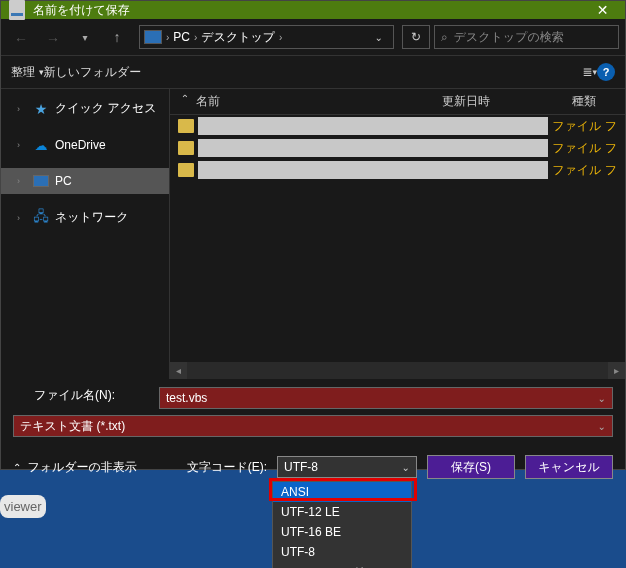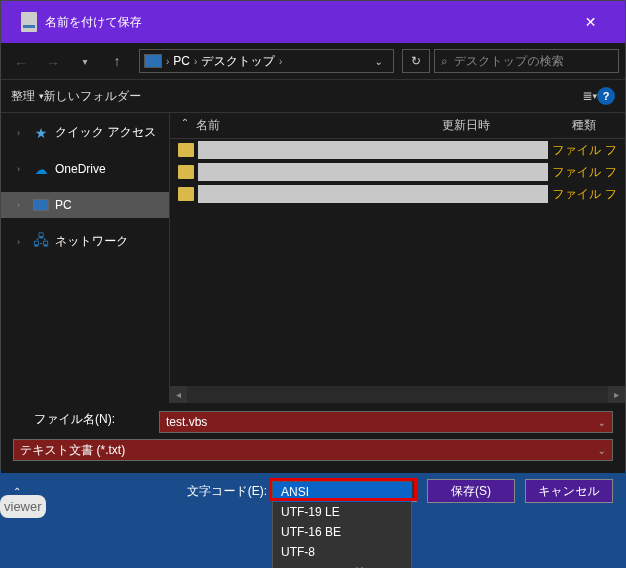--- a/index.html
+++ b/index.html
@@ -1,20 +1,20 @@
 <!DOCTYPE html>
 <html><head>
 <meta charset="utf-8">
 <style>
   * { box-sizing: border-box; margin: 0; padding: 0; font-family: "Segoe UI", "Meiryo", sans-serif; }
   body { background: #1a4c8c; width: 626px; height: 568px; overflow: hidden; position: relative; }
   
   .dialog { position: absolute; top: 0; left: 0; width: 626px; height: 470px; background: #191919; color: #fff; border: 1px solid #444; }
   
-  .titlebar { display: flex; align-items: center; height: 42px; padding: 0 12px; background: #6d28d9; }
+  .titlebar { display: flex; align-items: center; height: 18px; padding: 0 0; background: #4d7c0f; }
   .titlebar .app-icon { width: 16px; height: 20px; margin: 0 8px; background: #ccc; border-radius: 1px; position: relative; }
   .titlebar .app-icon::after { content:""; position:absolute; left:2px; right:2px; top:13px; height:3px; background:#3b78b5; }
   .titlebar .title { flex: 1; font-size: 12px; color: #fff; }
   .titlebar .close { width: 45px; height: 30px; display:flex; align-items:center; justify-content:center; color:#fff; font-size:14px; }
   
   .navbar { display:flex; align-items:center; height: 36px; padding: 0 6px; gap: 4px; }
   .nav-btn { width: 28px; height: 28px; display:flex; align-items:center; justify-content:center; color:#aaa; font-size:14px; }
   .nav-btn.disabled { color:#555; }
   .breadcrumb { flex:1; display:flex; align-items:center; height:24px; background:#191919; border:1px solid #555; padding:0 4px; gap:4px; font-size:12px; margin:0 4px; }
   .breadcrumb .pc-icon { width:18px; height:14px; background:#2b6fb5; border:1px solid #555; }
@@ -206,33 +206,34 @@
       <div class="combo">
         <span>テキスト文書 (*.txt)</span>
         <span class="chev">⌄</span>
       </div>
     </div>
   </div>
 
   <div class="footer">
     <div class="hide-folders">
       <span class="caret">⌃</span>
+      <span>フォルダーの非表示</span>
     </div>
     <div class="footer-spacer"></div>
     <span class="enc-label">文字コード(E):</span>
     <div class="enc-combo">
       <span>UTF-8</span>
       <span class="chev">⌄</span>
     </div>
     <div class="btn">保存(S)</div>
     <div class="btn">キャンセル</div>
   </div>
 
 </div>
 
 <div class="dropdown">
   <div class="opt sel">ANSI</div>
-  <div class="opt">UTF-19 LE</div>
+  <div class="opt">UTF-12 LE</div>
   <div class="opt">UTF-16 BE</div>
   <div class="opt">UTF-8</div>
   <div class="opt">UTF-8 (BOM 付き)</div>
 </div>
 <div class="red-box"></div>
 
 </body></html>

